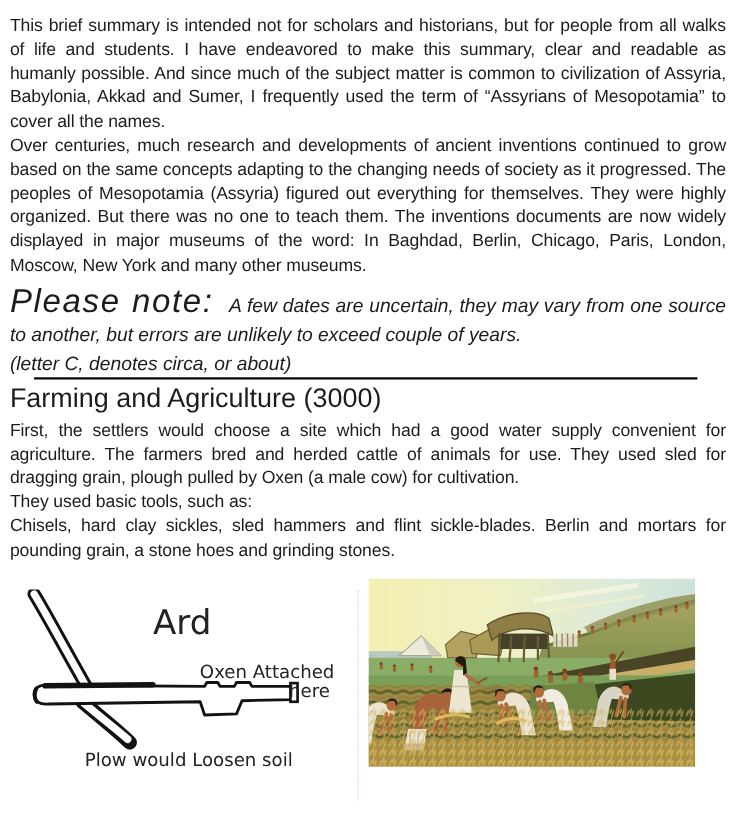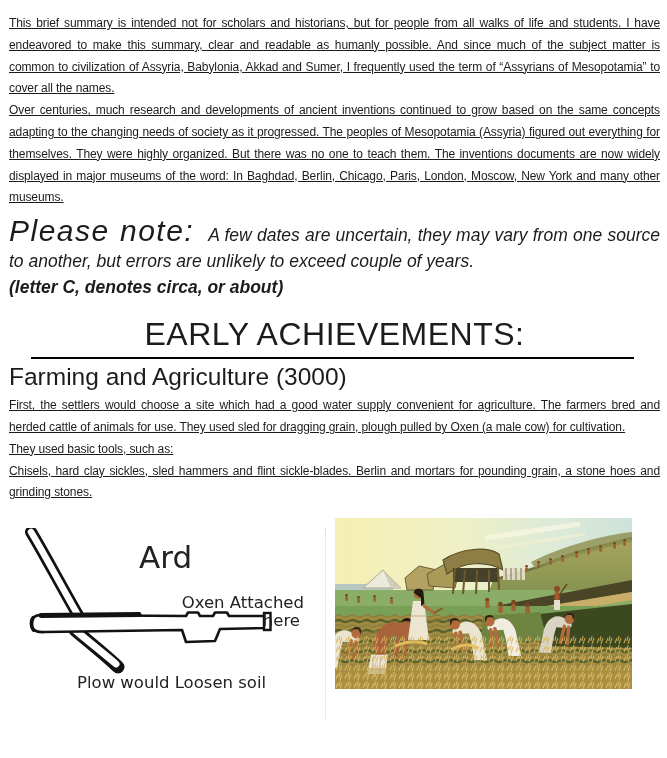--- a/index.html
+++ b/index.html
@@ -2,31 +2,30 @@
 <html><head>
 <meta charset="utf-8">
 <style>
   html,body{margin:0;padding:0;}
   body{
     width:667px;height:758px;overflow:hidden;background:#ffffff;
     font-family:"Liberation Sans", sans-serif;color:#1c1c1c;
   }
   .page{padding:13px 7px 0 9px;}
   p.body{
-    margin:0;font-size:12px;line-height:21.8px;text-align:justify;
+    margin:0;font-size:16px;line-height:21.8px;text-align:justify;
     letter-spacing:-0.1px;
-    text-decoration:underline;
   }
   .note{margin-top:6px;font-style:italic;}
   .note-first{font-size:17.5px;line-height:26px;text-align:justify;margin:0;}
   .note-lead{
     font-size:30px;font-style:italic;letter-spacing:1.5px;
     margin-right:14px;line-height:32px;
   }
-  .note-sub{font-size:17.5px;line-height:26px;margin:0;font-style:italic;font-weight:bold;}
+  .note-sub{font-size:17.5px;line-height:26px;margin:0;font-style:italic;}
   h1.section{
     font-size:32px;font-weight:normal;text-align:center;
     margin:16px 0 4px 0;letter-spacing:0.5px;
   }
   hr.divider{border:none;border-top:2.2px solid #000;margin:0 26px 0 22px;}
   h2.subsection{font-size:24.5px;font-weight:normal;margin:4px 0 4px 0;}
   .figures{position:relative;height:214px;margin-top:10px;}
   .ard-box{
     position:absolute;left:10px;top:14px;width:306px;height:192px;
     border-right:1px dotted #efc7c7;
@@ -46,21 +45,20 @@
 <div class="page">
 
   <p class="body">This brief summary is intended not for scholars and historians, but for people from all walks of life and students. I have endeavored to make this summary, clear and readable as humanly possible. And since much of the subject matter is common to civilization of Assyria, Babylonia, Akkad and Sumer, I frequently used the term of “Assyrians of Mesopotamia” to cover all the names.</p>
   <p class="body">Over centuries, much research and developments of ancient inventions continued to grow based on the same concepts adapting to the changing needs of society as it progressed. The peoples of Mesopotamia (Assyria) figured out everything for themselves. They were highly organized. But there was no one to teach them. The inventions documents are now widely displayed in major museums of the word: In Baghdad, Berlin, Chicago, Paris, London, Moscow, New York and many other museums.</p>
 
   <div class="note">
     <p class="note-first"><span class="note-lead">Please note:</span><span>A few dates are uncertain, they may vary from one source to another, but errors are unlikely to exceed couple of years.</span></p>
     <p class="note-sub">(letter C, denotes circa, or about)</p>
   </div>
 
-  <h1 class="section">EARLY ACHIEVEMENTS:</h1>
   <hr class="divider">
   <h2 class="subsection">Farming and Agriculture (3000)</h2>
 
   <p class="body">First, the settlers would choose a site which had a good water supply convenient for agriculture. The farmers bred and herded cattle of animals for use. They used sled for dragging grain, plough pulled by Oxen (a male cow) for cultivation.</p>
   <p class="body">They used basic tools, such as:</p>
   <p class="body">Chisels, hard clay sickles, sled hammers and flint sickle-blades. Berlin and mortars for pounding grain, a stone hoes and grinding stones.</p>
 
   <div class="figures">
 
     <div class="ard-box">

